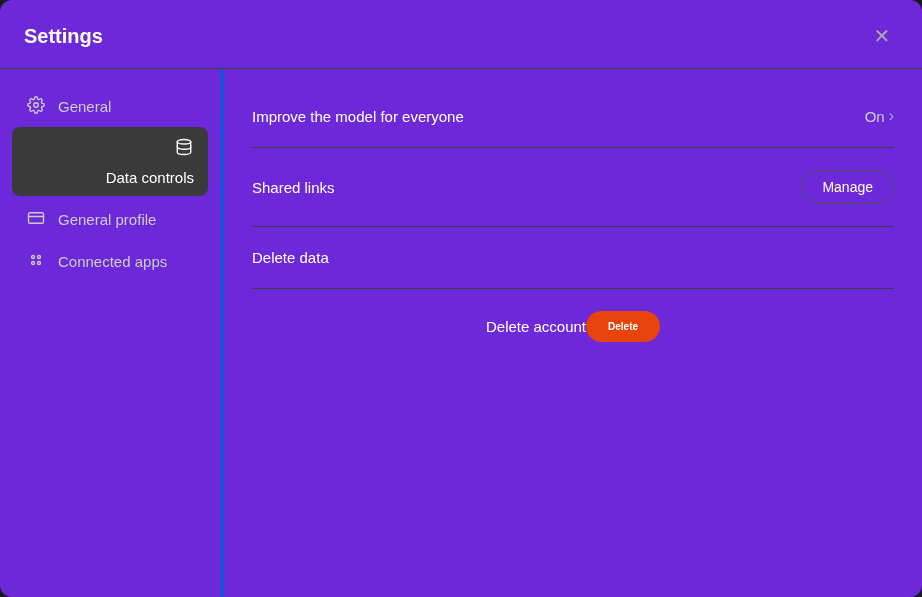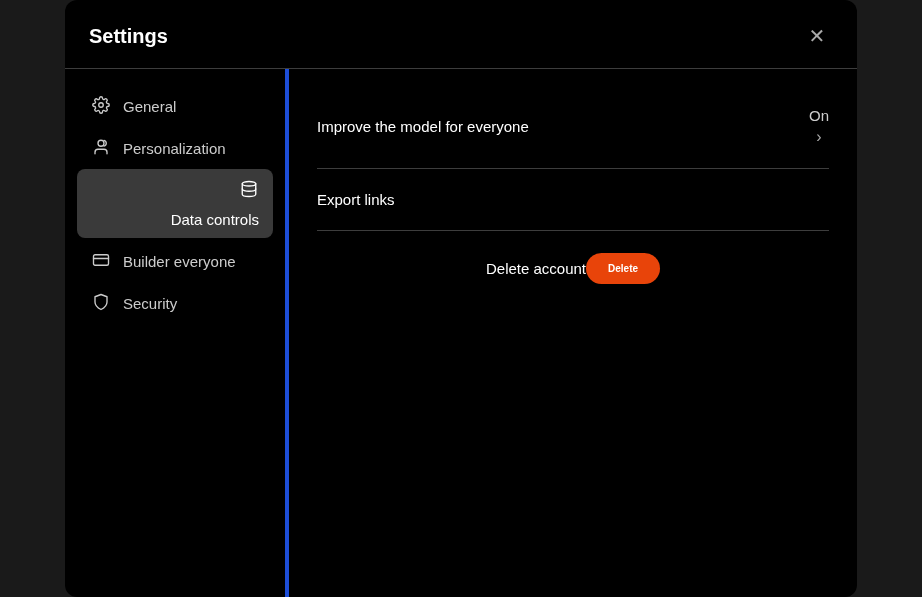--- a/index.html
+++ b/index.html
@@ -11,23 +11,23 @@
     body {
       background: #1a1a1a;
       display: flex;
       justify-content: center;
       align-items: center;
       min-height: 100vh;
       font-family: -apple-system, BlinkMacSystemFont, 'Segoe UI', sans-serif;
     }
 
     .modal {
-      background: #000000;
+      background: #6d28d9;
       border-radius: 12px;
-      width: 792px;
+      width: 922px;
       min-height: 597px;
       position: relative;
       display: flex;
       flex-direction: column;
     }
 
     .modal-header {
       display: flex;
       justify-content: space-between;
       align-items: center;
@@ -129,21 +129,20 @@
     .setting-label {
       color: #ffffff;
       font-size: 15px;
       font-weight: 400;
     }
 
     .setting-action {
       display: flex;
       align-items: center;
       gap: 4px;
-      flex-direction: column;
     }
 
     .on-text {
       color: #cccccc;
       font-size: 15px;
     }
 
     .chevron-right {
       color: #aaaaaa;
       font-size: 16px;
@@ -189,78 +188,77 @@
       <div class="sidebar-item">
         <span class="sidebar-icon">
           <svg viewBox="0 0 24 24">
               <circle cx="12" cy="12" r="3"></circle>
               <path d="M19.4 15a1.65 1.65 0 0 0 .33 1.82l.06.06a2 2 0 0 1-2.83 2.83l-.06-.06a1.65 1.65 0 0 0-1.82-.33 1.65 1.65 0 0 0-1 1.51V21a2 2 0 0 1-4 0v-.09A1.65 1.65 0 0 0 9 19.4a1.65 1.65 0 0 0-1.82.33l-.06.06a2 2 0 0 1-2.83-2.83l.06-.06A1.65 1.65 0 0 0 4.68 15a1.65 1.65 0 0 0-1.51-1H3a2 2 0 0 1 0-4h.09A1.65 1.65 0 0 0 4.6 9a1.65 1.65 0 0 0-.33-1.82l-.06-.06a2 2 0 0 1 2.83-2.83l.06.06A1.65 1.65 0 0 0 9 4.68a1.65 1.65 0 0 0 1-1.51V3a2 2 0 0 1 4 0v.09a1.65 1.65 0 0 0 1 1.51 1.65 1.65 0 0 0 1.82-.33l.06-.06a2 2 0 0 1 2.83 2.83l-.06.06A1.65 1.65 0 0 0 19.4 9a1.65 1.65 0 0 0 1.51 1H21a2 2 0 0 1 0 4h-.09a1.65 1.65 0 0 0-1.51 1z"></path>
             </svg>
         </span>
         <span>General</span>
       </div>
 
-      <div class="sidebar-item">
-        <span class="sidebar-icon">
-          <svg viewBox="0 0 24 24">
-              <path d="M20 21v-2a4 4 0 0 0-4-4H8a4 4 0 0 0-4 4v2"></path>
-              <circle cx="12" cy="7" r="4"></circle>
-              <path d="M16 3.13a4 4 0 0 1 0 7.75"></path>
-            </svg>
-        </span>
-        <span>Personalization</span>
-      </div>
 
 
       <div class="sidebar-item active">
         <span class="sidebar-icon">
           <svg viewBox="0 0 24 24">
               <ellipse cx="12" cy="5" rx="9" ry="3"></ellipse>
               <path d="M21 12c0 1.66-4 3-9 3s-9-1.34-9-3"></path>
               <path d="M3 5v14c0 1.66 4 3 9 3s9-1.34 9-3V5"></path>
             </svg>
         </span>
         <span>Data controls</span>
       </div>
 
       <div class="sidebar-item">
         <span class="sidebar-icon">
           <svg viewBox="0 0 24 24">
               <rect x="2" y="5" width="20" height="14" rx="2"></rect>
               <line x1="2" y1="10" x2="22" y2="10"></line>
             </svg>
         </span>
-        <span>Builder everyone</span>
-      </div>
-
+        <span>General profile</span>
+      </div>
 
       <div class="sidebar-item">
         <span class="sidebar-icon">
           <svg viewBox="0 0 24 24">
-              <path d="M12 22s8-4 8-10V5l-8-3-8 3v7c0 6 8 10 8 10z"></path>
-            </svg>
-        </span>
-        <span>Security</span>
-      </div>
+              <circle cx="8" cy="8" r="2"></circle>
+              <circle cx="16" cy="8" r="2"></circle>
+              <circle cx="8" cy="16" r="2"></circle>
+              <circle cx="16" cy="16" r="2"></circle>
+            </svg>
+        </span>
+        <span>Connected apps</span>
+      </div>
+
 
     </nav>
 
     <div class="content">
 
       <div class="setting-row on-row">
         <span class="setting-label">Improve the model for everyone</span>
         <div class="setting-action">
           <span class="on-text">On</span>
           <span class="chevron-right">›</span>
         </div>
       </div>
 
-
       <div class="setting-row">
-        <span class="setting-label">Export links</span>
+        <span class="setting-label">Shared links</span>
+        <div class="setting-action">
+          <button class="btn-outline">Manage</button>
+        </div>
+      </div>
+
+      <div class="setting-row">
+        <span class="setting-label">Delete data</span>
       </div>
 
       <div class="setting-row">
         <span class="setting-label">Delete account</span>
         <div class="setting-action">
           <button class="btn-danger">Delete</button>
         </div>
       </div>
 
     </div>

